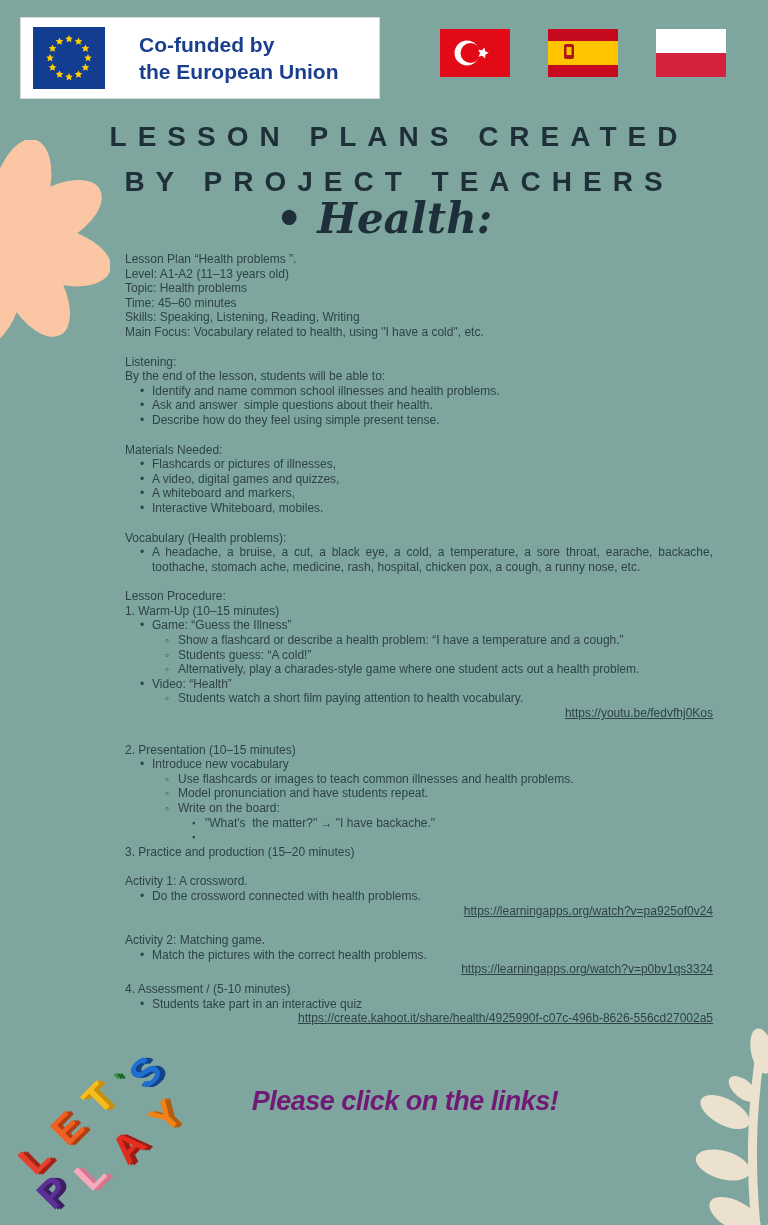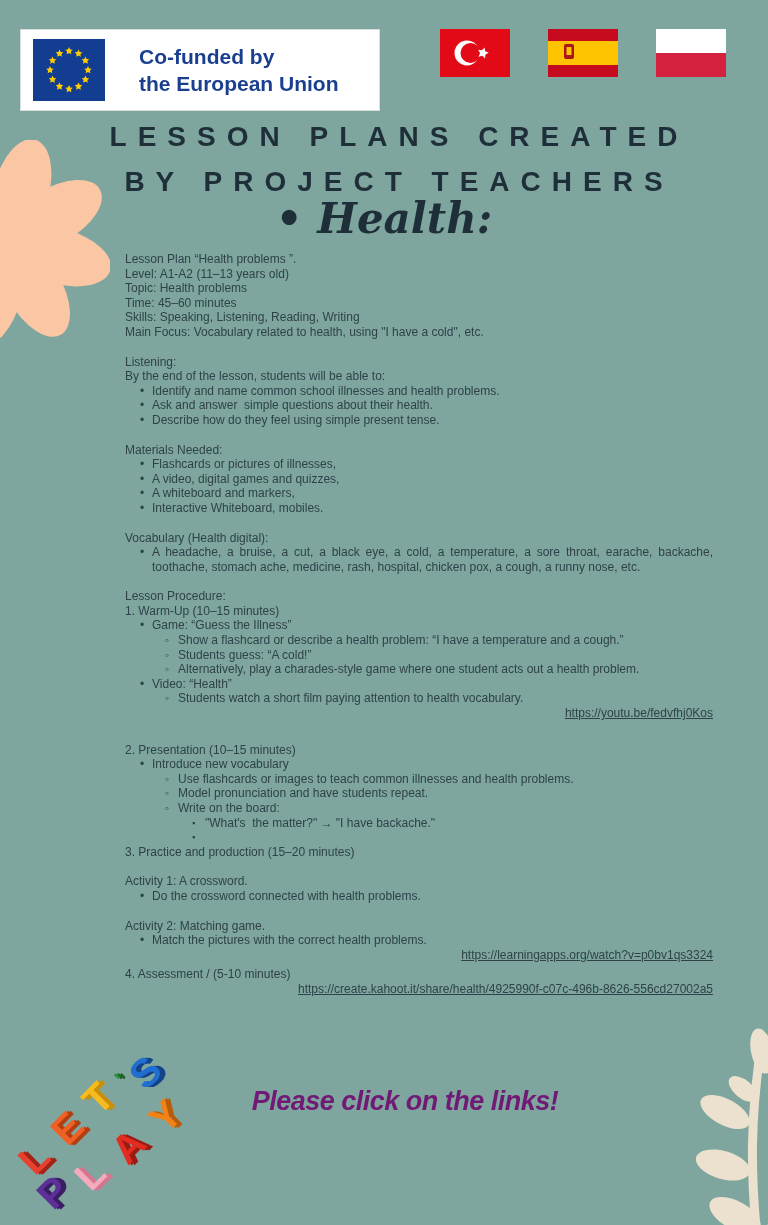--- a/index.html
+++ b/index.html
@@ -6,21 +6,21 @@
   .page{
     position:relative; width:768px; height:1225px; margin:0 auto;
     background:#7ea69e; overflow:hidden;
     font-family:"Liberation Sans",sans-serif;
   }
   
   .flower{position:absolute; left:-95px; top:140px; width:205px; height:205px;}
   .plant{position:absolute; right:-35px; bottom:-12px; width:160px; height:210px;}
   
   .eu-box{
-    position:absolute; left:20px; top:29px; width:360px; height:82px;
+    position:absolute; left:20px; top:17px; width:360px; height:82px;
     background:#ffffff; border:1px solid #d7dddd; box-sizing:border-box;
   }
   .eu-flag{position:absolute; left:12px; top:9px;}
   .eu-text{
     position:absolute; left:118px; top:13px;
     color:#1a3f8f; font-weight:bold; font-size:21px; line-height:27px;
   }
   .flags{position:absolute; left:440px; top:29px; display:flex; gap:38px;}
   .flag{width:70px; height:48px; line-height:0;}
   
@@ -205,21 +205,21 @@
       <div class="line b1">Identify and name common school illnesses and health problems.</div>
       <div class="line b1">Ask and answer  simple questions about their health.</div>
       <div class="line b1">Describe how do they feel using simple present tense.</div>
       <div class="gap"></div>
       <div class="line p">Materials Needed:</div>
       <div class="line b1">Flashcards or pictures of illnesses,</div>
       <div class="line b1">A video, digital games and quizzes,</div>
       <div class="line b1">A whiteboard and markers,</div>
       <div class="line b1">Interactive Whiteboard, mobiles.</div>
       <div class="gap"></div>
-      <div class="line p">Vocabulary (Health digital):</div>
+      <div class="line p">Vocabulary (Health problems):</div>
       <div class="line b1j">A headache, a bruise, a cut, a black eye, a cold, a temperature, a sore throat, earache, backache, toothache, stomach ache, medicine, rash, hospital, chicken pox, a cough, a runny nose, etc.</div>
       <div class="gap"></div>
       <div class="line p">Lesson Procedure:</div>
       <div class="line p">1. Warm-Up (10–15 minutes)</div>
       <div class="line b1">Game: “Guess the Illness”</div>
       <div class="line b2">Show a flashcard or describe a health problem: “I have a temperature and a cough.”</div>
       <div class="line b2">Students guess: “A cold!”</div>
       <div class="line b2">Alternatively, play a charades-style game where one student acts out a health problem.</div>
       <div class="line b1">Video: “Health”</div>
       <div class="line b2">Students watch a short film paying attention to health vocabulary.</div>
@@ -229,26 +229,28 @@
       <div class="line b1">Introduce new vocabulary</div>
       <div class="line b2">Use flashcards or images to teach common illnesses and health problems.</div>
       <div class="line b2">Model pronunciation and have students repeat.</div>
       <div class="line b2">Write on the board:</div>
       <div class="line b3">"What's  the matter?" → "I have backache."</div>
       <div class="line b3"></div>
       <div class="line p">3. Practice and production (15–20 minutes)</div>
       <div class="gap"></div>
       <div class="line p">Activity 1: A crossword.</div>
       <div class="line b1">Do the crossword connected with health problems.</div>
+      <a href="#" class="line link">https://learningapps.org/watch?v=pa925of0v24</a>
       <div class="gap"></div>
       <div class="line p">Activity 2: Matching game.</div>
       <div class="line b1">Match the pictures with the correct health problems.</div>
       <a href="#" class="line link">https://learningapps.org/watch?v=p0bv1qs3324</a>
       <div class="gapsm"></div>
       <div class="line p">4. Assessment / (5-10 minutes)</div>
+      <div class="line b1">Students take part in an interactive quiz</div>
       <a href="#" class="line link">https://create.kahoot.it/share/health/4925990f-c07c-496b-8626-556cd27002a5</a>
     </div>
 
   <div class="lets-play">
       <span class="logo-letter l0" style="color: rgb(232, 64, 46); text-shadow: rgb(163, 36, 23) 2px 2px 0px, rgb(163, 36, 23) 4px 4px 0px;">L</span>
       <span class="logo-letter l1" style="color: rgb(240, 96, 36); text-shadow: rgb(178, 63, 16) 2px 2px 0px, rgb(178, 63, 16) 4px 4px 0px;">E</span>
       <span class="logo-letter l2" style="color: rgb(246, 187, 30); text-shadow: rgb(200, 143, 11) 2px 2px 0px, rgb(200, 143, 11) 4px 4px 0px;">T</span>
       <span class="logo-letter l3" style="color: rgb(47, 148, 64); text-shadow: rgb(29, 98, 41) 2px 2px 0px, rgb(29, 98, 41) 4px 4px 0px;">'</span>
       <span class="logo-letter l4" style="color: rgb(31, 110, 208); text-shadow: rgb(19, 67, 137) 2px 2px 0px, rgb(19, 67, 137) 4px 4px 0px;">S</span>
       <span class="logo-letter l5" style="color: rgb(92, 48, 151); text-shadow: rgb(59, 30, 99) 2px 2px 0px, rgb(59, 30, 99) 4px 4px 0px;">P</span>

